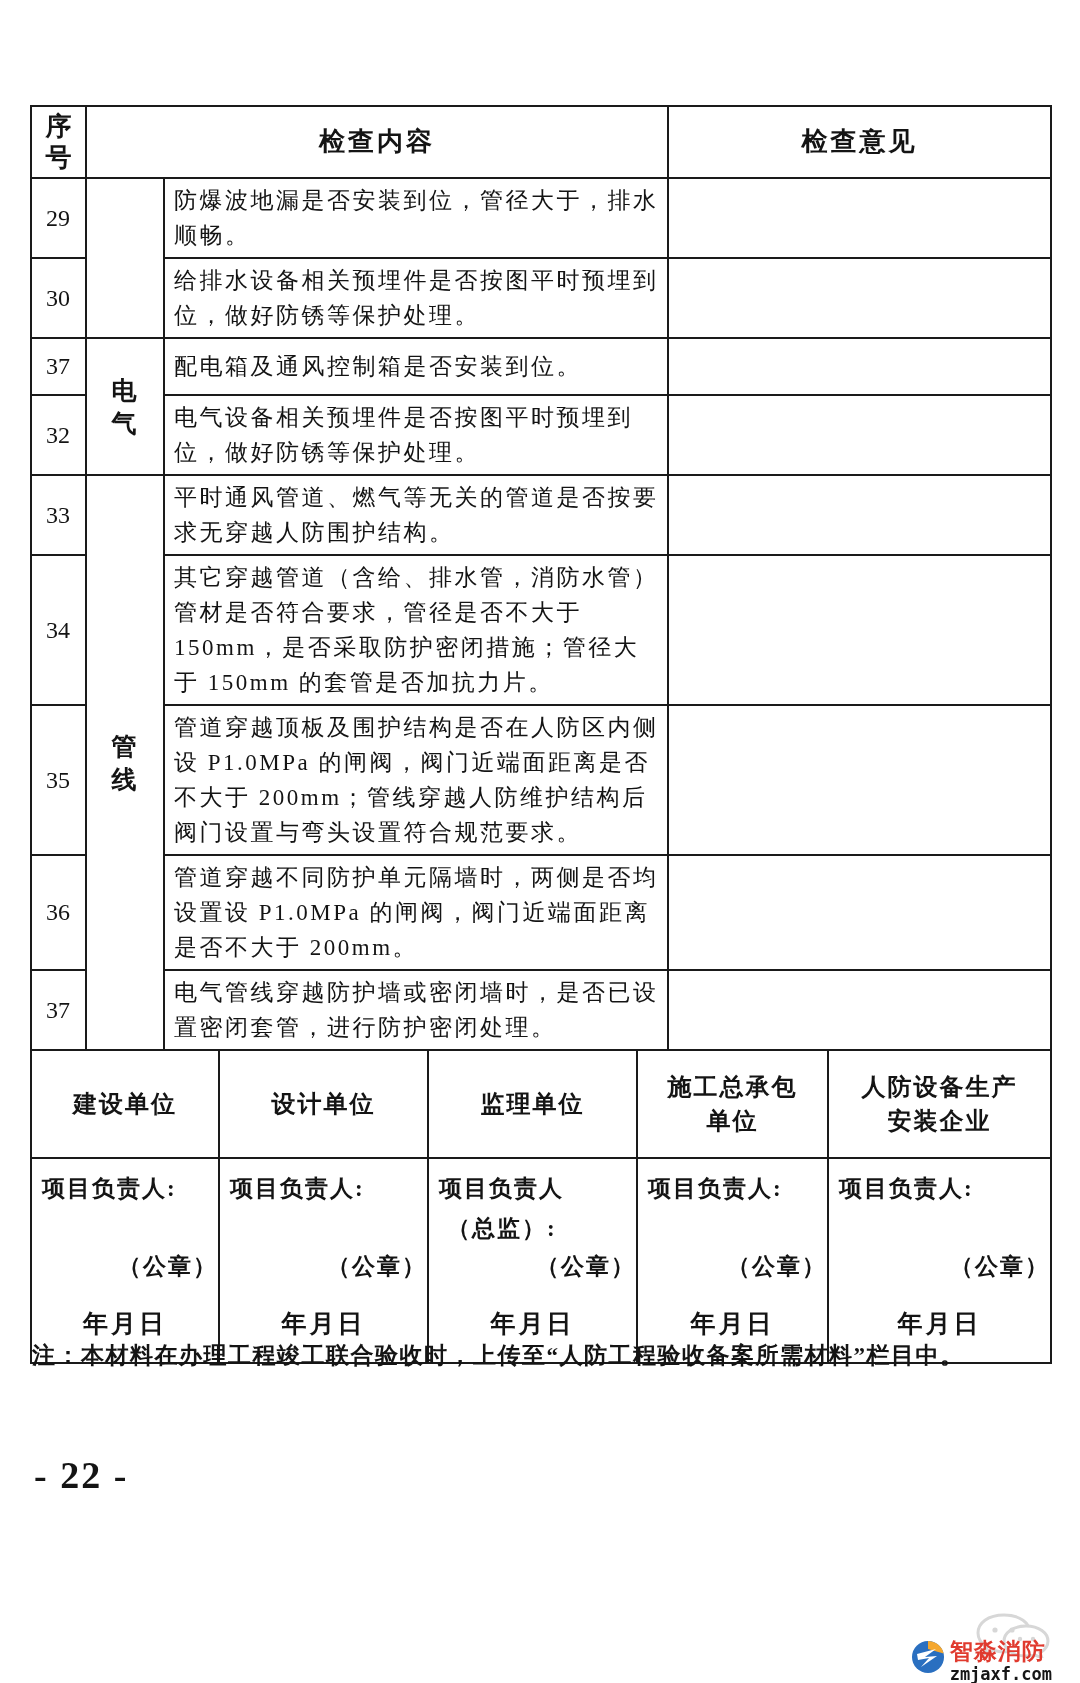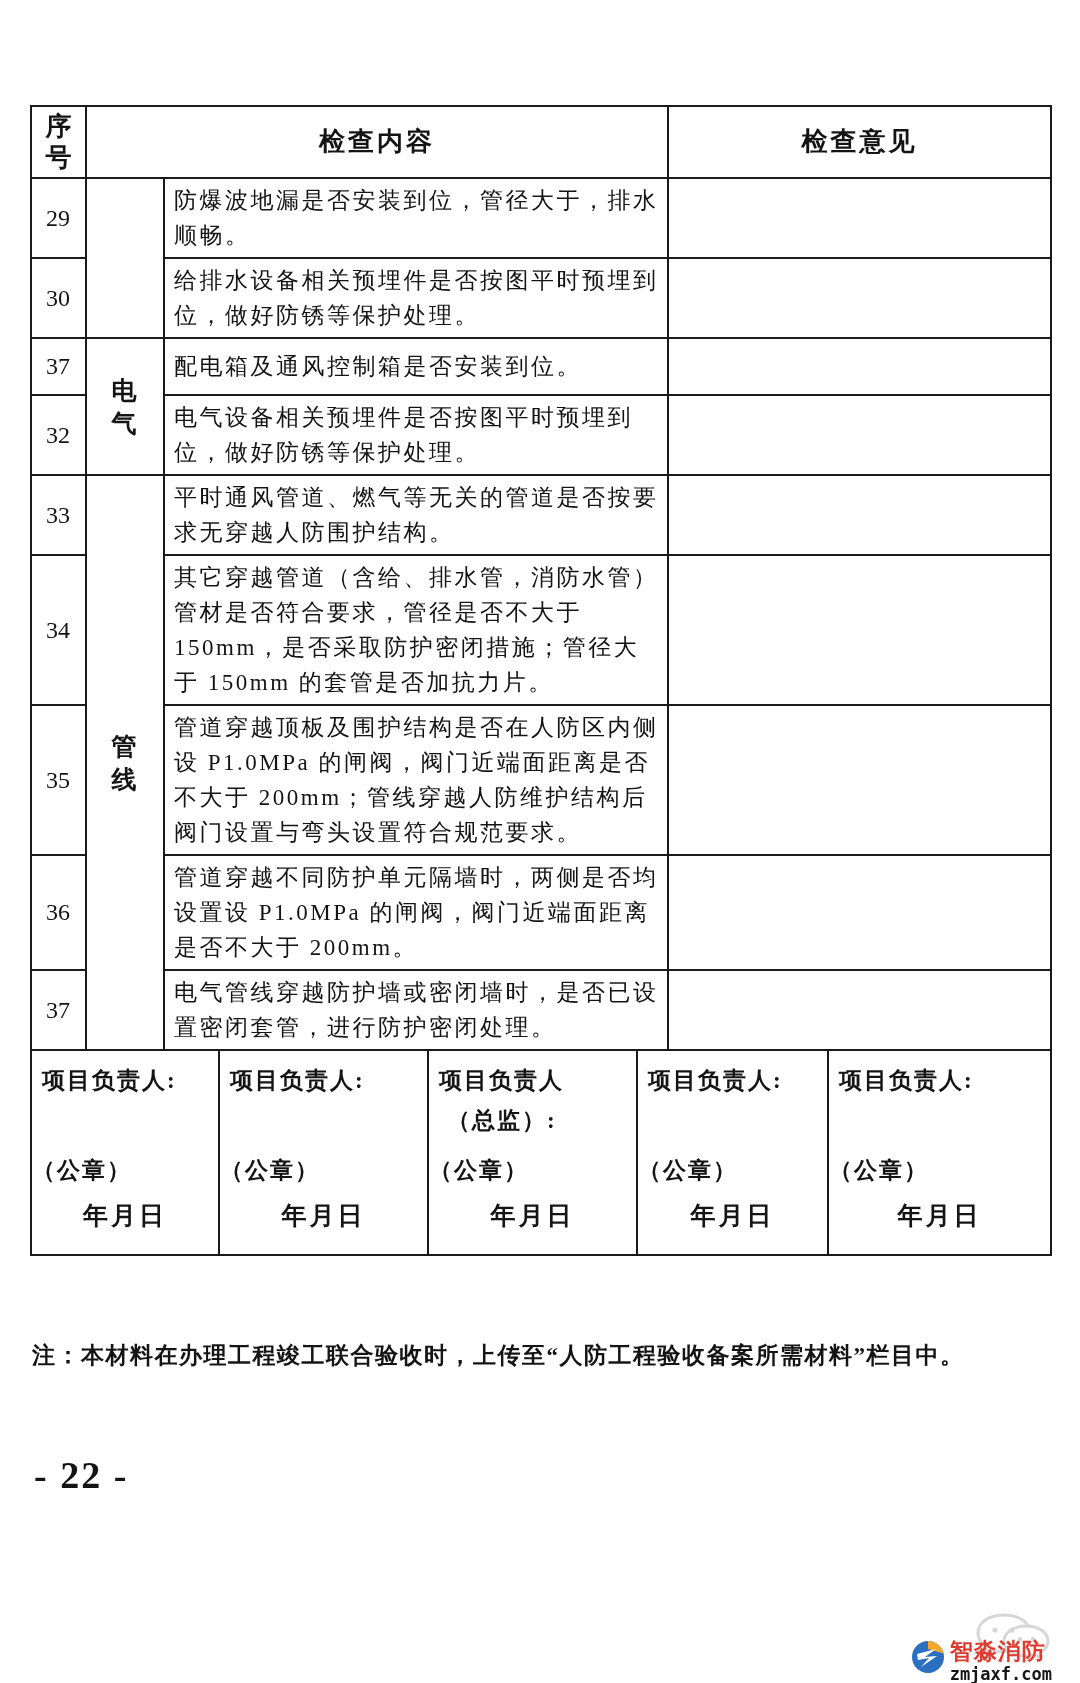--- a/index.html
+++ b/index.html
@@ -50,21 +50,21 @@
   .sig .body-cell{height:205px;position:relative;vertical-align:top;}
   .sig .manager{
     position:absolute;top:14px;left:10px;right:4px;
     font-size:23px;font-weight:bold;letter-spacing:2px;white-space:nowrap;
   }
   .sig .manager2{
     position:absolute;top:54px;left:18px;
     font-size:23px;font-weight:bold;letter-spacing:2px;white-space:nowrap;
   }
   .sig .seal{
-    position:absolute;top:104px;left:0;width:100%;text-align:left;
+    position:absolute;top:92px;left:0;width:100%;text-align:right;
     font-size:23px;font-weight:bold;letter-spacing:2px;
   }
   .sig .date{
     position:absolute;top:148px;left:0;width:100%;text-align:center;
     font-size:25px;font-weight:bold;letter-spacing:3px;
   }
   
   .note{
     position:absolute;left:32px;top:1340px;width:1000px;
     font-size:23px;font-weight:bold;letter-spacing:1.5px;white-space:nowrap;
@@ -172,20 +172,42 @@
 
     <table class="sig" style="margin-top:-2.5px;">
       <colgroup>
         <col class="s1">
           <col class="s2">
           <col class="s3">
           <col class="s4">
           <col class="s5">
       </colgroup>
       <tbody>
+          <tr>
+        <td class="unit-cell">
+          <div>建设单位</div>
+          <div></div>
+        </td>
+        <td class="unit-cell">
+          <div>设计单位</div>
+          <div></div>
+        </td>
+        <td class="unit-cell">
+          <div>监理单位</div>
+          <div></div>
+        </td>
+        <td class="unit-cell">
+          <div>施工总承包</div>
+          <div>单位</div>
+        </td>
+        <td class="unit-cell">
+          <div>人防设备生产</div>
+          <div>安装企业</div>
+        </td>
+      </tr>
       <tr>
         <td class="body-cell">
           <div class="manager">项目负责人:</div>
           <div class="manager2"></div>
           <div class="seal">（公章）</div>
           <div class="date">年月日</div>
         </td>
         <td class="body-cell">
           <div class="manager">项目负责人:</div>
           <div class="manager2"></div>

